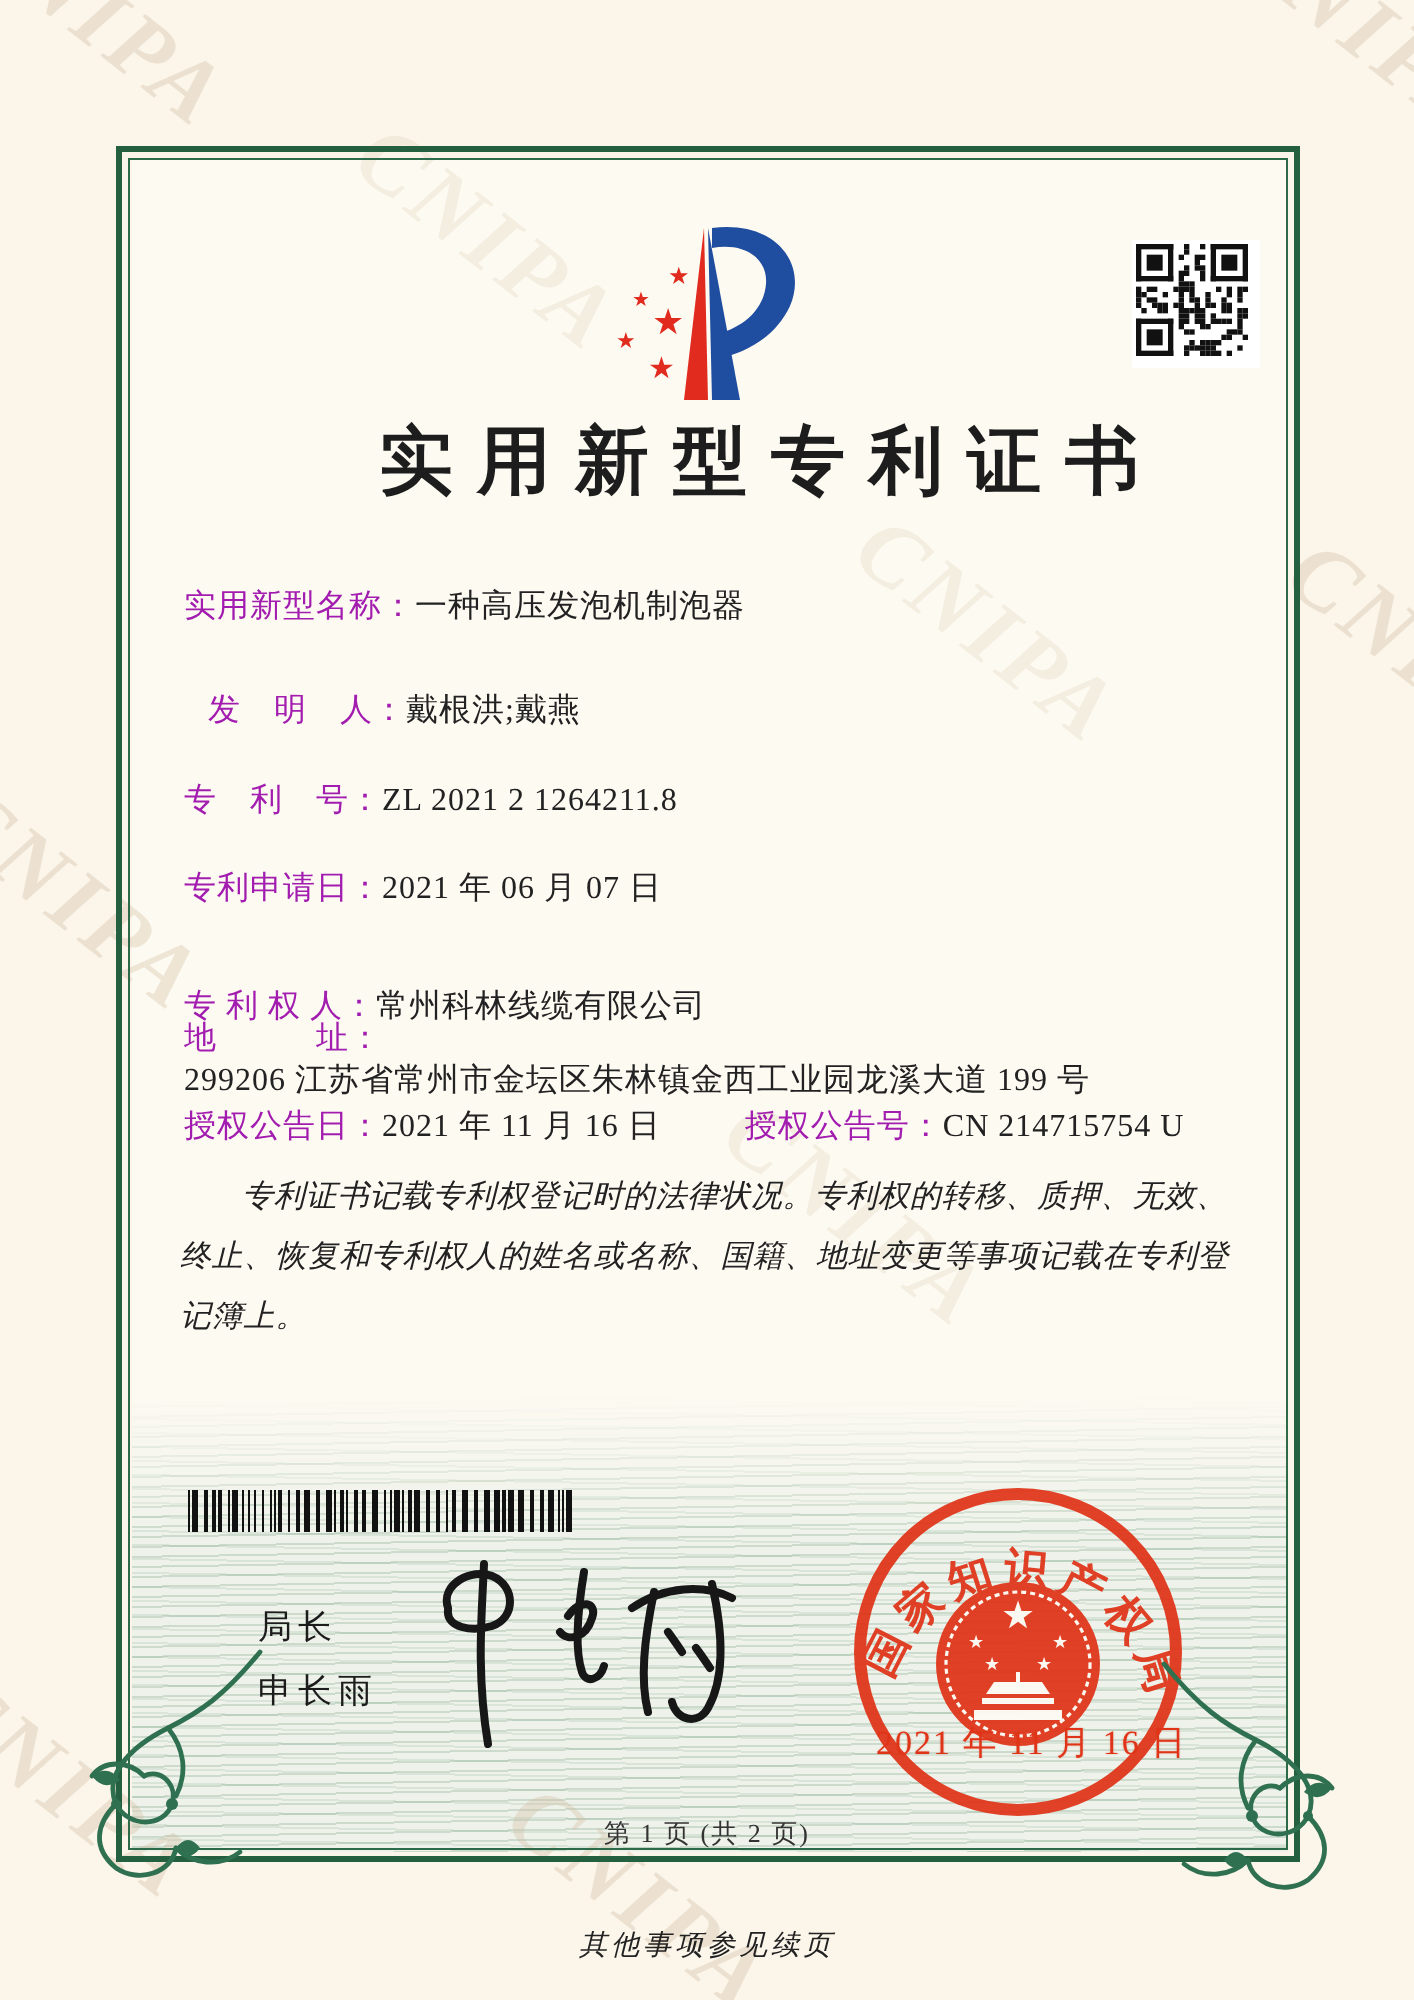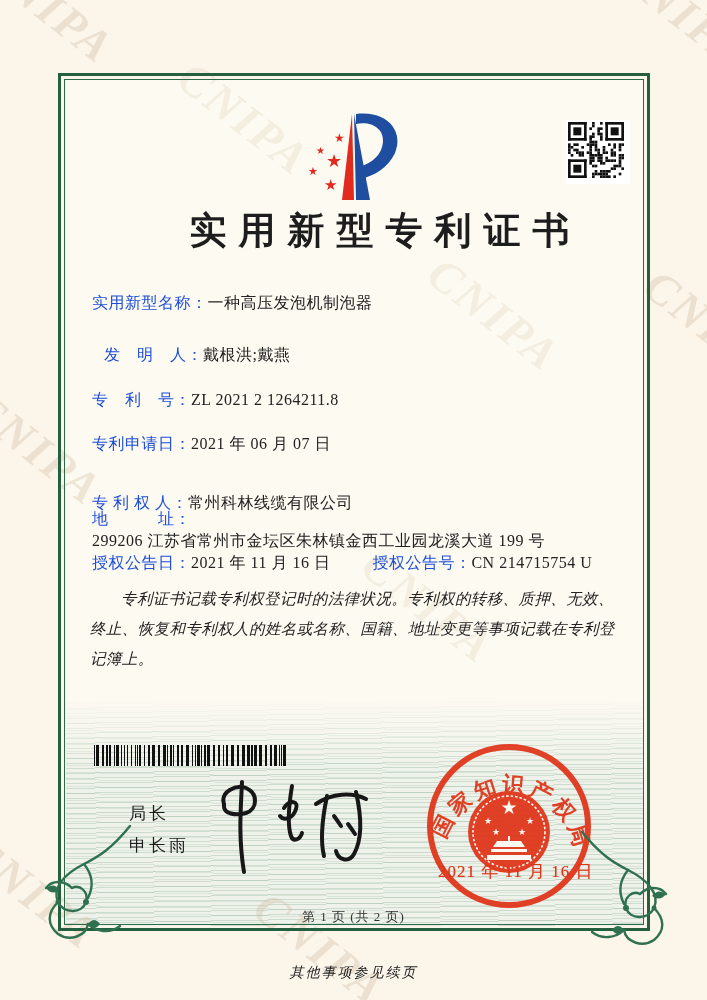--- a/index.html
+++ b/index.html
@@ -44,21 +44,21 @@
   }
   .logo{position:absolute; left:290px; top:98px; width:132px; height:108px;}
   .logo .star{position:absolute; color:#e02b1e; line-height:1;}
   .qr{position:absolute; left:566px; top:120px; width:60px; height:60px; background:#fff; padding:2px;}
   .title{
     position:absolute; left:0; top:206px; width:707px; text-align:center;
     font-size:37px; font-weight:bold; letter-spacing:12px; color:#1d1d1d;padding-left:32px;
   }
   .fields{position:absolute; left:92px; top:287px; width:540px;}
   .frow{position:absolute; left:0; font-size:16px; letter-spacing:.5px; color:#222;}
-  .frow .lab{display:inline-block; color:#1d4ed8;}
+  .frow .lab{display:inline-block; color:#a21caf;}
   .frow .val{color:#222;}
   .addr-val{display:inline-block; width:455px; vertical-align:top; line-height:21px;}
   .grant-no{margin-left:42px;}
   .paras{
     position:absolute; left:90px; top:584px; width:532px;
     font-size:15.5px; line-height:1.95; font-style:italic; color:#222;
     letter-spacing:.4px;
   }
   .paras p{margin:0; text-indent:2em;}
   .barcode{position:absolute; left:94px; top:745px; width:192px; height:21px;}

